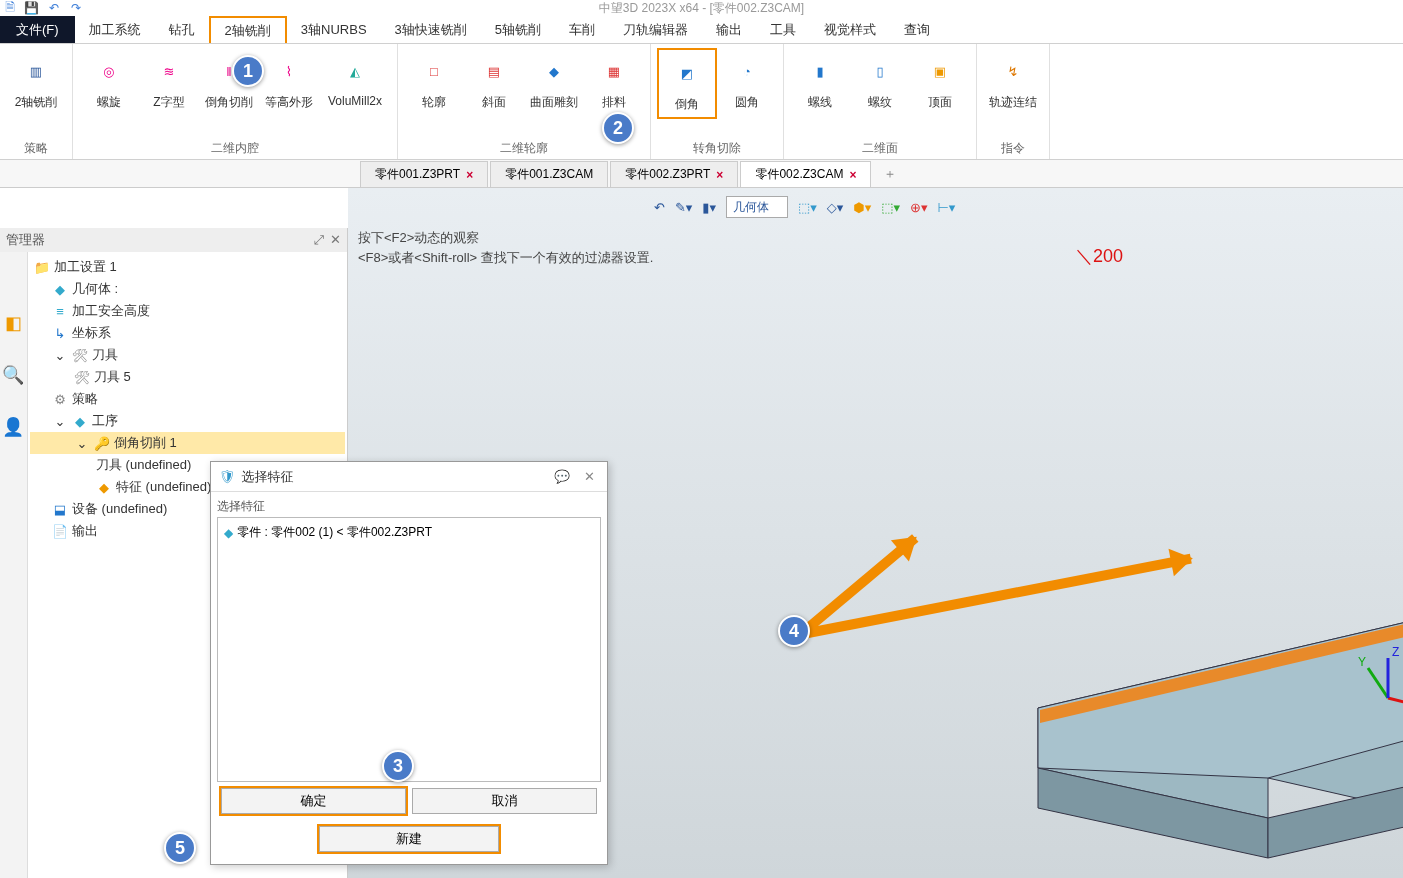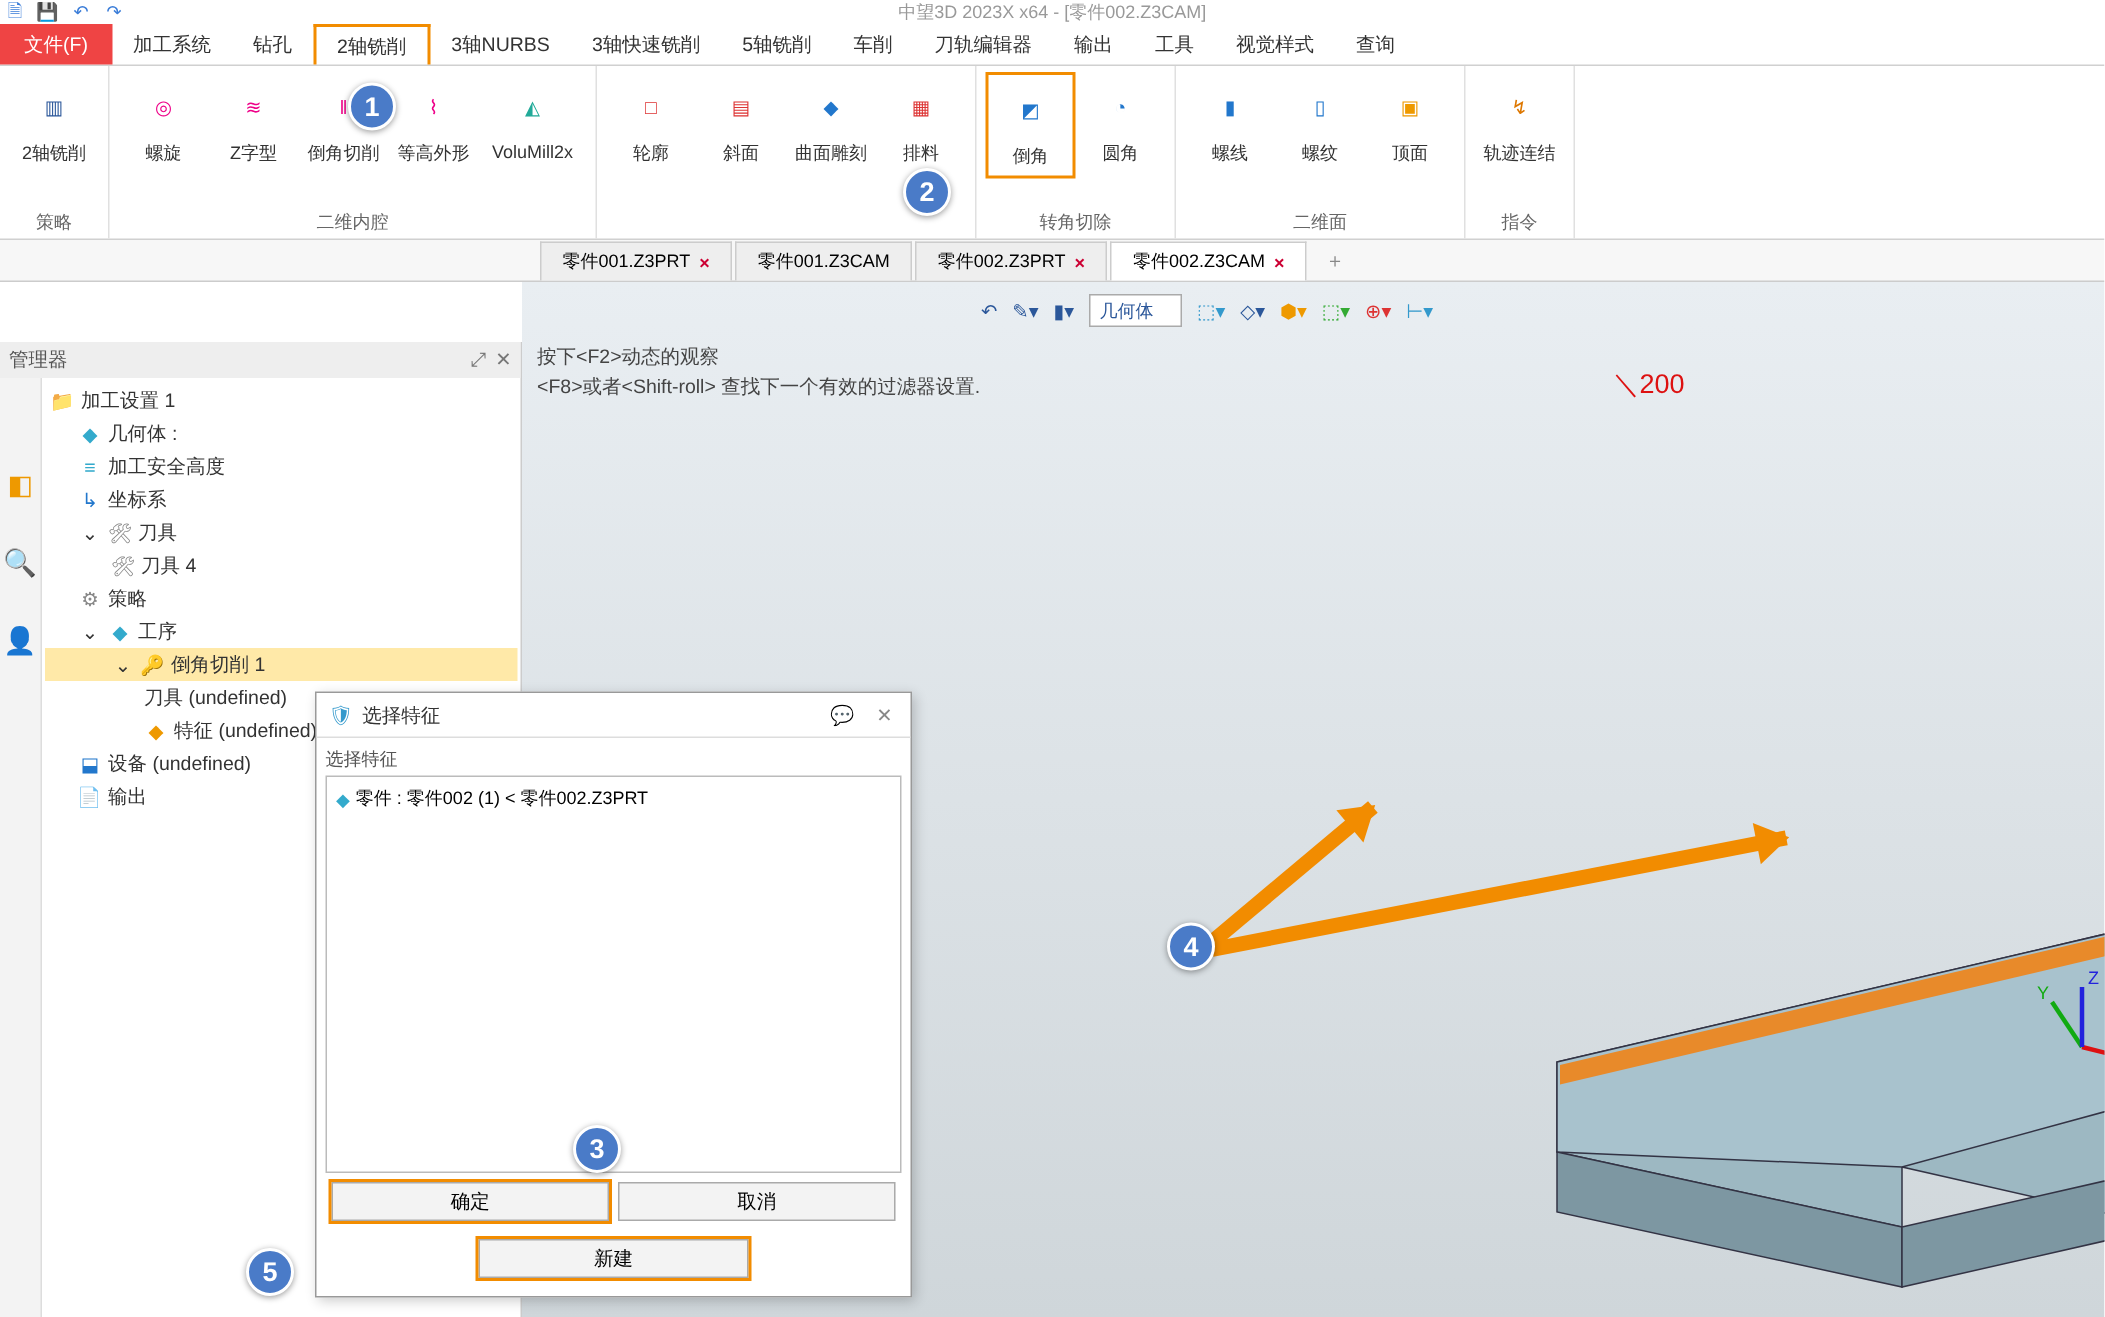--- a/index.html
+++ b/index.html
@@ -3,21 +3,21 @@
 <meta charset="utf-8">
 <style>
 * { box-sizing: border-box; margin: 0; padding: 0; font-family: "Microsoft YaHei", sans-serif; }
 body { width: 1403px; height: 878px; background: #fff; font-size: 13px; overflow: hidden; position: relative; }
 
 .title-bar { height: 16px; text-align: center; color: #999; font-size: 12px; padding-top: 0; overflow: hidden;}
 .title-bar .qat { position: absolute; left: 0; top: 0; display: flex; gap: 2px; }
 .title-bar .qat span { width: 20px; height: 16px; display: inline-flex; align-items: center; justify-content: center; color: #3b7dd8; }
 
 .menubar { height: 28px; background: #fff; display: flex; align-items: stretch; border-bottom: 1px solid #d0d0d0; }
-.menubar .file { background: #ef4444; color: #fff; padding: 0 16px; display: flex; align-items: center; }
+.menubar .file { background: #0f172a; color: #fff; padding: 0 16px; display: flex; align-items: center; }
 .menubar .mitem { padding: 0 14px; display: flex; align-items: center; color: #333; cursor: pointer; text-align: center; }
 .menubar .mitem.active { border: 2px solid #f28c00; border-bottom: none; }
 
 .ribbon { height: 116px; background: #fff; display: flex; border-bottom: 1px solid #d0d0d0; }
 .ribbon .group { border-right: 1px solid #e0e0e0; display: flex; flex-direction: column; }
 .ribbon .group .items { flex: 1; display: flex; align-items: flex-start; padding: 4px 6px; }
 .ribbon .group .label { height: 22px; text-align: center; color: #666; font-size: 12px; display: flex; align-items: center; justify-content: center; }
 .rbtn { width: 60px; display: flex; flex-direction: column; align-items: center; gap: 4px; padding: 4px 2px; cursor: pointer; }
 .rbtn .ico { width: 38px; height: 38px; display: flex; align-items: center; justify-content: center; }
 .rbtn .txt { font-size: 12px; color: #333; text-align: center; }
@@ -148,20 +148,21 @@
         </div>
       <div class="rbtn">
           <div class="ico" style="color:#27c">◆</div>
           <div class="txt">曲面雕刻</div>
         </div>
       <div class="rbtn">
           <div class="ico" style="color:#d33">▦</div>
           <div class="txt">排料</div>
         </div>
     </div>
+    <div class="label">二维轮廓</div>
   </div>
   <div class="group">
     <div class="items">
       <div class="rbtn highlight">
           <div class="ico" style="color:#27c">◩</div>
           <div class="txt">倒角</div>
         </div>
       <div class="rbtn">
           <div class="ico" style="color:#27c">◔</div>
           <div class="txt">圆角</div>
@@ -249,21 +250,21 @@
             <span class="ic" style="color:#27c">↳</span>
             <span>坐标系</span>
           </div>
         <div class="node indent1">
             <span class="ic">⌄</span>
             <span class="ic" style="color:#888">🛠</span>
             <span>刀具</span>
           </div>
         <div class="node indent2">
             <span class="ic" style="color:#888">🛠</span>
-            <span>刀具 4</span>
+            <span>刀具 5</span>
           </div>
         <div class="node indent1">
             <span class="ic" style="color:#888">⚙</span>
             <span>策略</span>
           </div>
         <div class="node indent1">
             <span class="ic">⌄</span>
             <span class="ic" style="color:#3ac">◆</span>
             <span>工序</span>
           </div>

